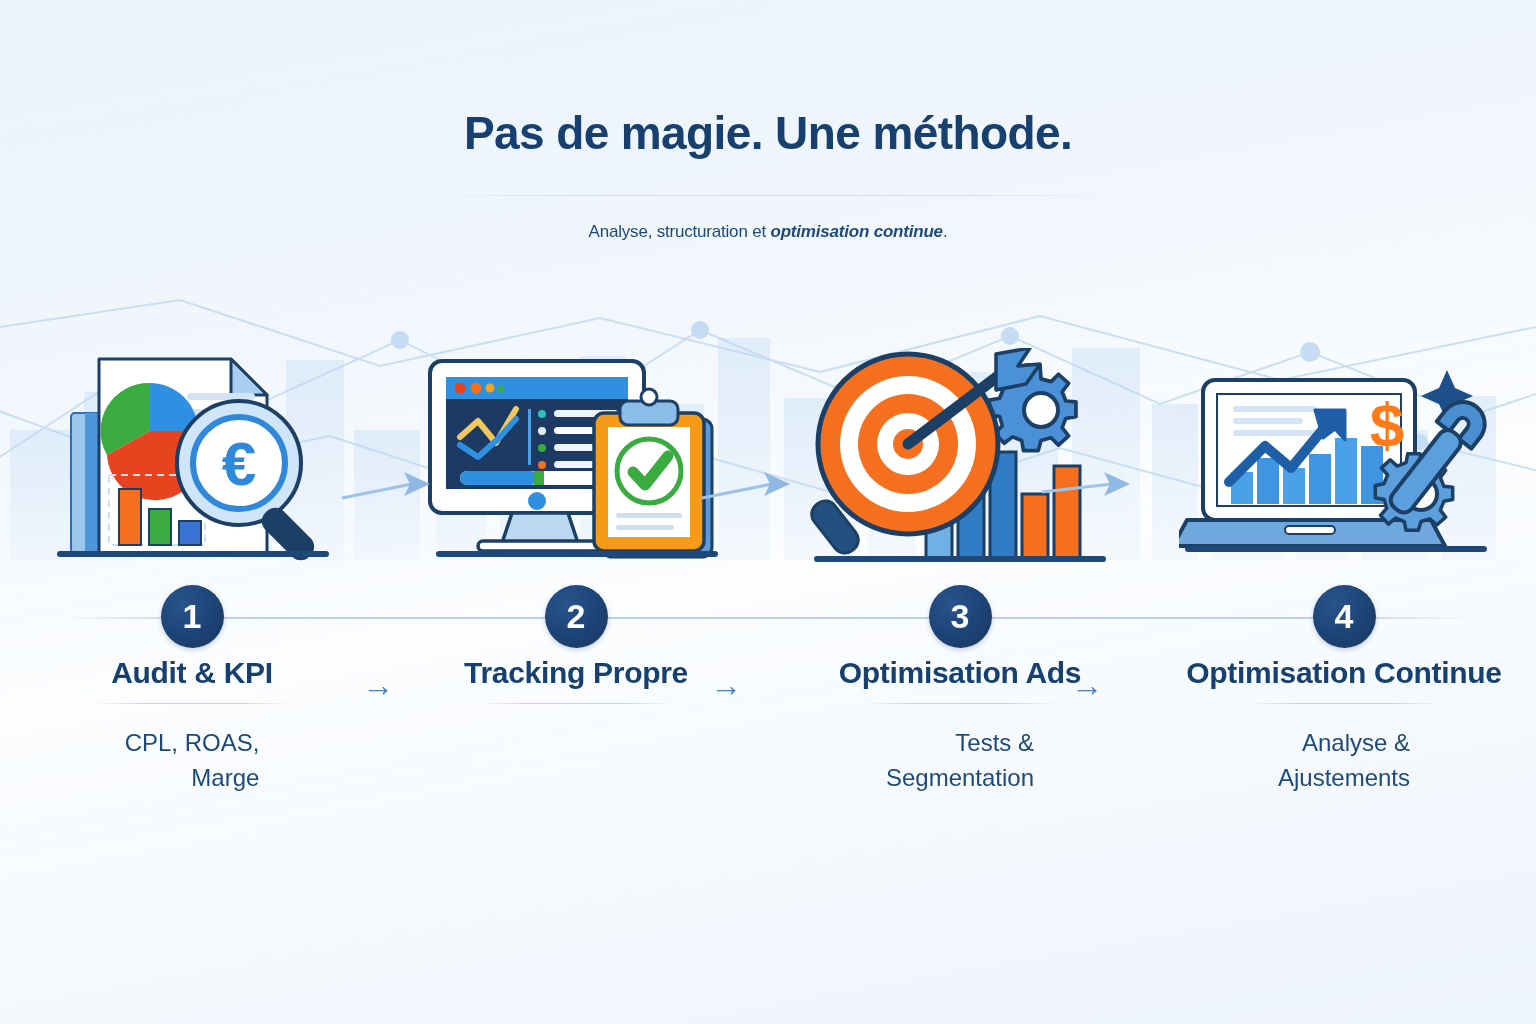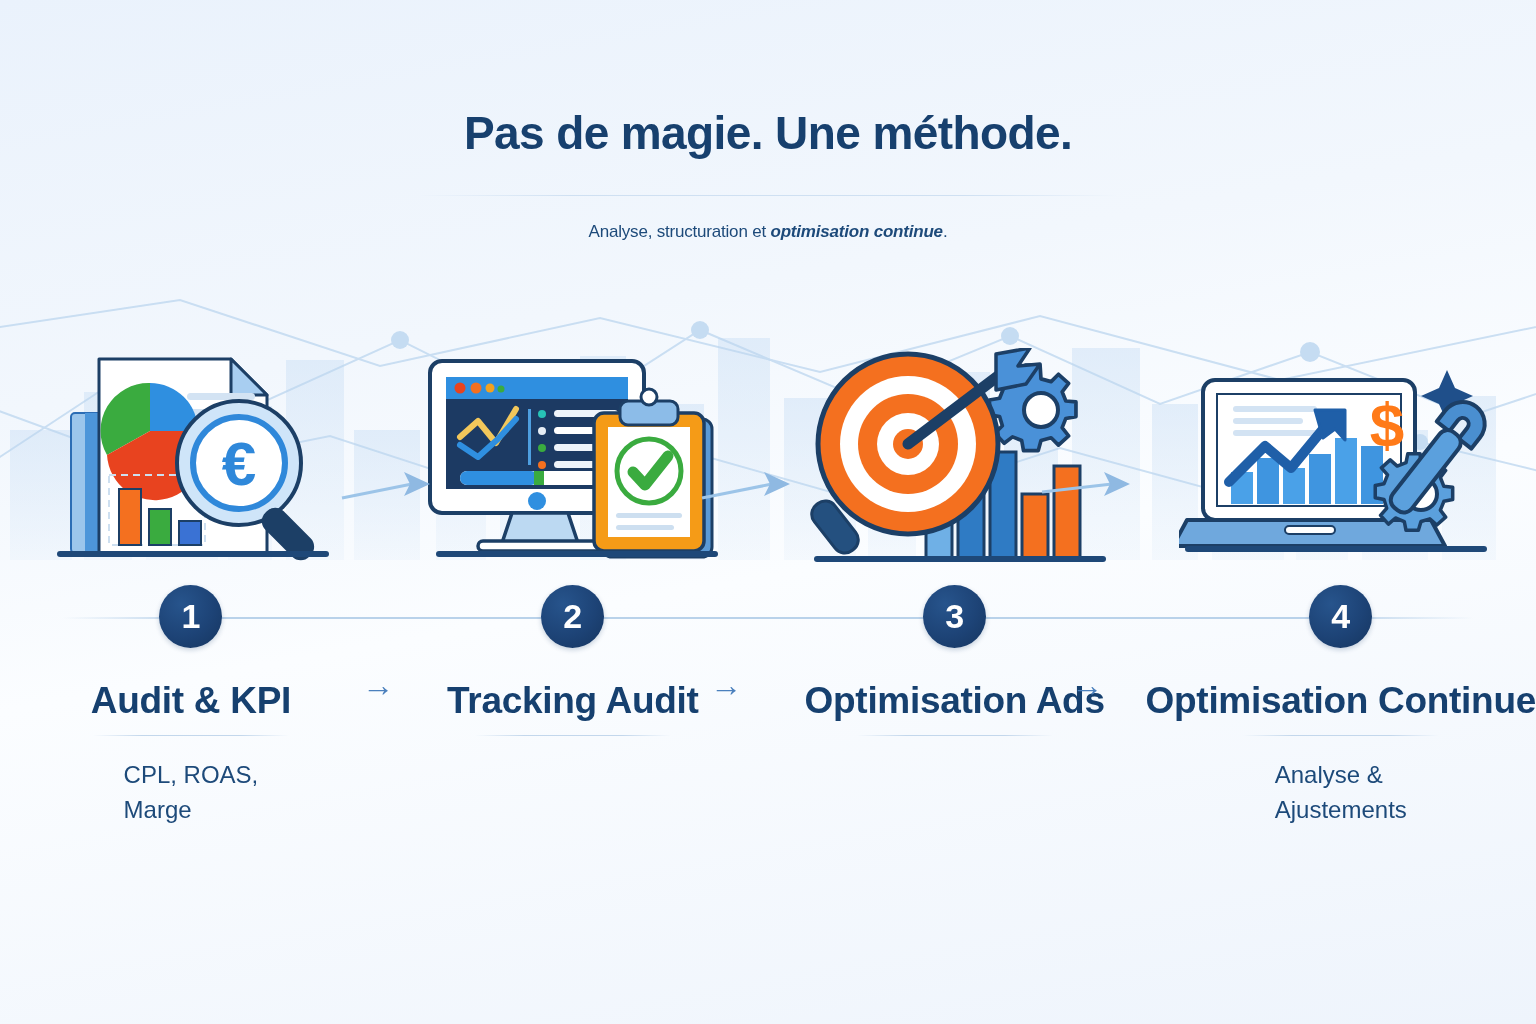--- a/index.html
+++ b/index.html
@@ -119,39 +119,39 @@
     background: radial-gradient(circle at 35% 30%, #27548c 0%, #1d4376 55%, #16355f 100%);
     color: #ffffff;
     font-size: 34px;
     font-weight: bold;
     display: flex;
     align-items: center;
     justify-content: center;
     box-shadow: 0 2px 5px rgba(20,55,100,0.22);
   }
   .step-title {
-    margin-top: 32px;
-    font-size: 37px;
+    margin-top: 8px;
+    font-size: 30px;
     font-weight: bold;
     color: #16406f;
     white-space: nowrap;
     letter-spacing: -0.3px;
   }
   .step-underline {
     margin-top: 13px;
     width: 196px;
     height: 1px;
     background: linear-gradient(to right, rgba(190,212,234,0) 0%, #c3d7ec 25%, #c3d7ec 75%, rgba(190,212,234,0) 100%);
   }
   .step-desc {
     margin-top: 22px;
     font-size: 24px;
     line-height: 1.45;
     color: #1d4a7a;
-    text-align: left;
+    text-align: right;
     white-space: pre-line;
   }
 
   
   .step-arrow {
     position: absolute;
     top: 668px;
     width: 40px;
     height: 34px;
     color: #4b80bd;
@@ -426,28 +426,30 @@
     <div class="step">
       <div class="step-badge">1</div>
       <div class="step-title">Audit &amp; KPI</div>
       <div class="step-underline"></div>
       <div class="step-desc">CPL, ROAS,
 Marge</div>
     </div>
 
     <div class="step">
       <div class="step-badge">2</div>
-      <div class="step-title">Tracking Audit</div>
+      <div class="step-title">Tracking Propre</div>
       <div class="step-underline"></div>
     </div>
 
     <div class="step">
       <div class="step-badge">3</div>
       <div class="step-title">Optimisation Ads</div>
       <div class="step-underline"></div>
+      <div class="step-desc">Tests &amp;
+Segmentation</div>
     </div>
 
     <div class="step">
       <div class="step-badge">4</div>
       <div class="step-title">Optimisation Continue</div>
       <div class="step-underline"></div>
       <div class="step-desc">Analyse &amp;
 Ajustements</div>
     </div>
   </div>

